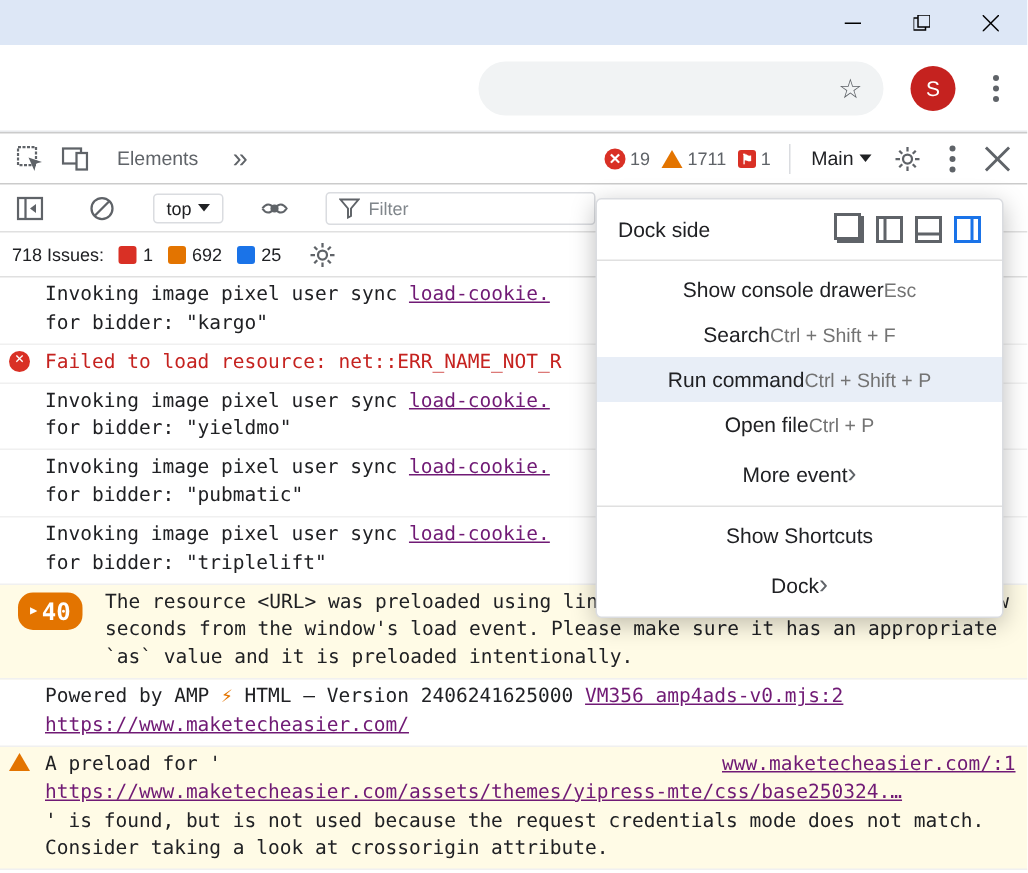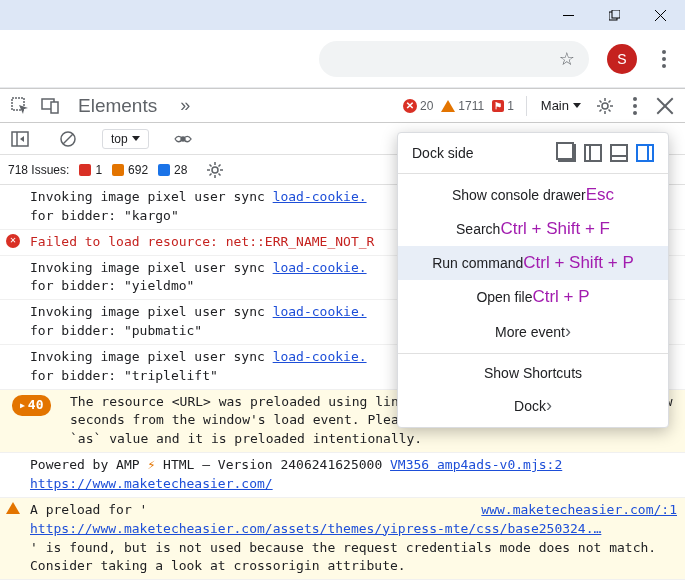--- a/index.html
+++ b/index.html
@@ -18,21 +18,21 @@
     .kebab { width: 18px; display: flex; flex-direction: column; align-items: center; gap: 3px; margin-left: 10px; cursor: pointer; }
     .kebab span { width: 4px; height: 4px; background: #5f6368; border-radius: 50%; }
     
     
     .devtools { border-top: 1px solid #cbcbcb; }
     
     
     .dt-tabs { height: 34px; display: flex; align-items: center; padding: 0 6px; border-bottom: 1px solid #cbcbcb; gap: 2px; }
     .dt-iconbtn { width: 28px; height: 28px; display: flex; align-items: center; justify-content: center; cursor: pointer; color: #5f6368; }
     .dt-iconbtn svg { width: 18px; height: 18px; }
-    .dt-tab { padding: 0 12px; height: 34px; display: flex; align-items: center; cursor: pointer; color: #5f6368; font-size: 19px; }
+    .dt-tab { padding: 0 12px; height: 34px; display: flex; align-items: center; cursor: pointer; color: #5f6368; font-size: 13px; }
     .dt-tab.active { color: #1a73e8; border-bottom: 2px solid #1a73e8; }
     .dt-spacer { flex: 1; }
     .stat { display: flex; align-items: center; gap: 3px; font-size: 12px; margin-right: 6px; color: #5f6368; cursor: pointer; }
     .stat-err .icon { width: 14px; height: 14px; border-radius: 50%; background: #d93025; color: #fff; display: flex; align-items: center; justify-content: center; font-size: 10px; font-weight: bold; }
     .stat-warn .icon { width: 0; height: 0; border-left: 7px solid transparent; border-right: 7px solid transparent; border-bottom: 12px solid #e37400; position: relative; }
     .stat-info .sq { width: 12px; height: 12px; background: #d93025; display: flex; align-items: center; justify-content: center; color:#fff; font-size:9px; font-weight:bold; border-radius:2px;}
     .context-select { display: flex; align-items: center; gap: 4px; padding: 0 8px; cursor: pointer; font-size: 13px; }
     .caret-down { width: 0; height: 0; border-left: 4px solid transparent; border-right: 4px solid transparent; border-top: 5px solid #202124; }
     
     
@@ -44,35 +44,35 @@
     .issues-row { height: 30px; display: flex; align-items: center; padding: 0 8px; gap: 10px; border-bottom: 1px solid #e0e0e0; font-size: 12px; }
     .sq-badge { display: inline-flex; align-items: center; gap: 4px; }
     .sq-r { width: 12px; height: 12px; background: #d93025; border-radius: 2px; }
     .sq-o { width: 12px; height: 12px; background: #e37400; border-radius: 2px; }
     .sq-b { width: 12px; height: 12px; background: #1a73e8; border-radius: 2px; }
     
     
     .console { font-family: Consolas, Menlo, monospace; font-size: 13px; line-height: 1.45; }
     .row { padding: 3px 8px 3px 30px; position: relative; border-bottom: 1px solid #f0f0f0; }
     .row .gutter { position: absolute; left: 6px; top: 4px; }
-    .row a { color: #1d4ed8; text-decoration: underline; }
+    .row a { color: #701a75; text-decoration: underline; }
     .row-warn { background: #fffbe6; }
     .row-err { color: #c5221f; }
     .gutter-err { width: 14px; height: 14px; border-radius: 50%; background: #d93025; color: #fff; display: flex; align-items: center; justify-content: center; font-size: 10px; font-weight: bold; }
     .gutter-warn { width: 0; height: 0; border-left: 7px solid transparent; border-right: 7px solid transparent; border-bottom: 12px solid #e37400; }
-    .pill { background: #e37400; color: #fff; border-radius: 10px; padding: 1px 8px; font-size: 13px; font-weight: bold; display: inline-flex; align-items: center; gap: 3px; }
+    .pill { background: #e37400; color: #fff; border-radius: 10px; padding: 1px 8px; font-size: 16px; font-weight: bold; display: inline-flex; align-items: center; gap: 3px; }
     .pill::before { content: "▶"; font-size: 8px; }
     .bolt { color: #e37400; }
     
     
     .menu { position: absolute; top: 132px; left: 397px; width: 272px; background: #fff; border: 1px solid #dadce0; border-radius: 4px; box-shadow: 0 4px 16px rgba(0,0,0,.25); padding: 4px 0; z-index: 100; font-size: 14px; }
     .menu-row { display: flex; align-items: center; justify-content: center; padding: 7px 14px; cursor: pointer; }
     .menu-row:hover, .menu-row.hl { background: #e8eef7; }
     .menu-sep { height: 1px; background: #e0e0e0; margin: 4px 0; }
-    .menu-short { color: #a21caf; font-size: 17px; }
+    .menu-short { color: #737373; font-size: 13px; }
     .dock-row { display: flex; align-items: center; justify-content: space-between; padding: 7px 14px; }
     .dock-icons { display: flex; gap: 8px; }
     .dock-ic { width: 18px; height: 18px; border: 2px solid #5f6368; cursor: pointer; position: relative; }
     .dock-ic.sep-l::after { content: ""; position: absolute; left: 3px; top: 0; bottom: 0; width: 2px; background: #5f6368; }
     .dock-ic.sep-b::after { content: ""; position: absolute; left: 0; right: 0; bottom: 3px; height: 2px; background: #5f6368; }
     .dock-ic.sep-r::after { content: ""; position: absolute; right: 3px; top: 0; bottom: 0; width: 2px; background: #5f6368; }
     .dock-ic.active { border-color: #1a73e8; }
     .dock-ic.active::after { background: #1a73e8; }
     .dock-ic.pop { border: 2px solid #5f6368; }
     .dock-ic.pop::before { content: ""; position: absolute; left: -4px; top: -4px; width: 14px; height: 14px; border: 2px solid #5f6368; background: #fff; }
@@ -128,21 +128,21 @@
           <rect x="10" y="5" width="7" height="11" fill="#fff" stroke="#5f6368" stroke-width="1.5"></rect>
         </svg>
     </div>
     <div class="dt-tab">Elements</div>
     <div class="dt-iconbtn">
         <span style="font-size:18px;color:#5f6368;">»</span>
       </div>
     <div class="dt-spacer"></div>
     <div class="stat stat-err">
         <span class="icon">✕</span>
-        <span>20</span>
+        <span>19</span>
       </div>
     <div class="stat stat-warn">
         <span class="icon"></span>
         <span>1711</span>
       </div>
     <div class="stat stat-info">
         <span class="sq">⚑</span>
         <span>1</span>
       </div>
     <div style="width:1px;height:20px;background:#dadce0;margin:0 4px;"></div>
@@ -188,35 +188,41 @@
     <div class="ct-select">
         <span>top</span>
         <span class="caret-down"></span>
       </div>
     <div class="dt-iconbtn">
         <svg viewBox="0 0 20 14">
           <path d="M1 7 Q5 1 10 7 Q15 13 19 7 Q15 1 10 7 Q5 13 1 7" fill="none" stroke="#5f6368" stroke-width="1.5"></path>
           <circle cx="10" cy="7" r="3" fill="#5f6368"></circle>
         </svg>
       </div>
+    <div class="filter-box">
+      <svg width="14" height="14" viewBox="0 0 14 14">
+          <path d="M1 1 h12 L8 7 v5 l-2 1 v-6 Z" fill="none" stroke="#5f6368" stroke-width="1.3"></path>
+        </svg>
+      <span>Filter</span>
+    </div>
   </div>
 
   <div class="issues-row">
     <span>718 Issues:</span>
     <span class="sq-badge">
         <span class="sq-r"></span>
         <span>1</span>
       </span>
     <span class="sq-badge">
         <span class="sq-o"></span>
         <span>692</span>
       </span>
     <span class="sq-badge">
         <span class="sq-b"></span>
-        <span>28</span>
+        <span>25</span>
       </span>
     <div class="dt-iconbtn" style="margin-left:4px;">
       <svg viewBox="0 0 18 18">
           <circle cx="9" cy="9" r="3" fill="none" stroke="#5f6368" stroke-width="1.5"></circle>
           <path d="M9 1v3M9 14v3M1 9h3M14 9h3M3.5 3.5l2 2M12.5 12.5l2 2M14.5 3.5l-2 2M5.5 12.5l-2 2" stroke="#5f6368" stroke-width="1.5"></path>
         </svg>
     </div>
   </div>
 
   <div class="console">

